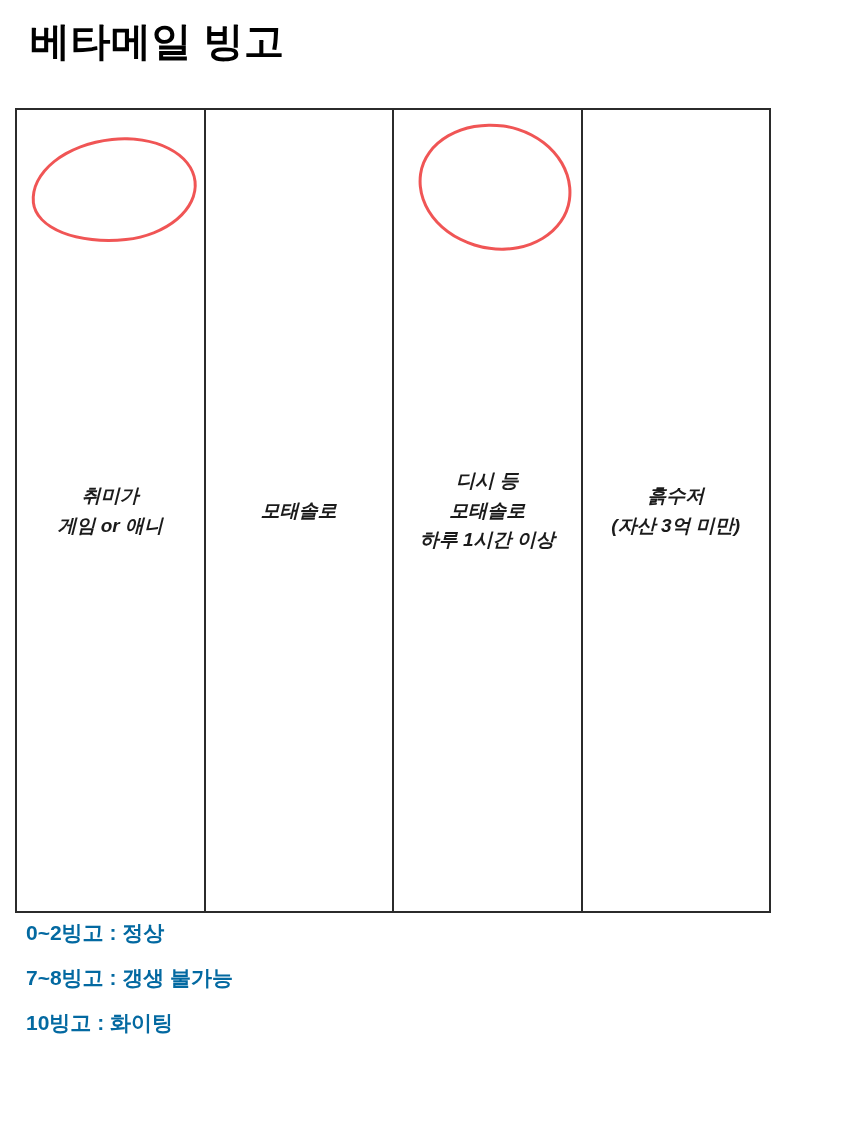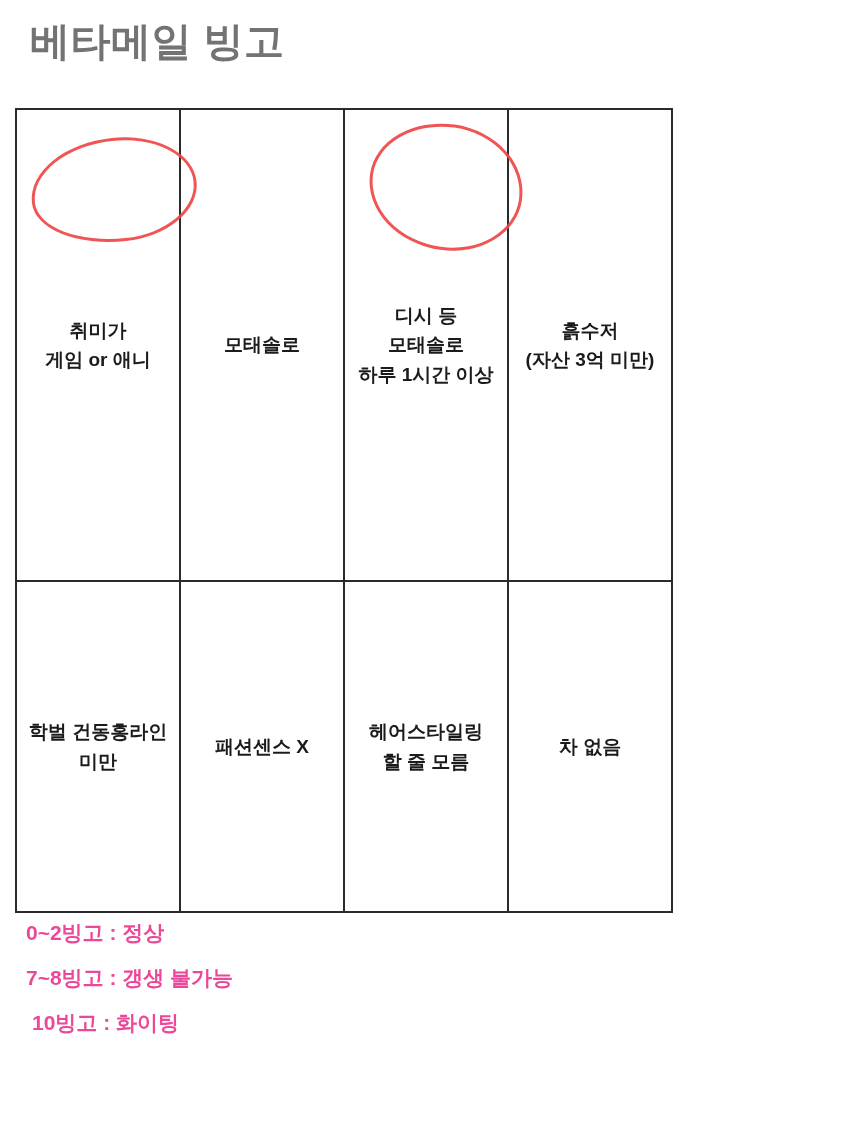--- a/index.html
+++ b/index.html
@@ -16,36 +16,37 @@
     overflow: hidden;
   }
 
   #page-title {
     position: absolute;
     left: 30px;
     top: 14px;
     font-size: 40px;
     font-weight: 700;
     letter-spacing: 0.5px;
-    color: #737373;
+    color: #000000;
   }
 
   #bingo-wrap {
     position: absolute;
     left: 15px;
     top: 108px;
     width: 820px;
     height: 805px;
   }
 
   table#bingo-grid {
-    width: 658px;
+    width: 756px;
     height: 805px;
     border-collapse: collapse;
     table-layout: fixed;
+    font-style: italic;
   }
   table#bingo-grid td {
     border: 2px solid #2b2b2b;
     text-align: center;
     vertical-align: middle;
     font-size: 19px;
     font-weight: 700;
     line-height: 1.55;
     padding: 4px 6px;
     position: relative;
@@ -97,28 +98,28 @@
     border-radius: 48% 52% 54% 46% / 50% 48% 52% 50%;
   }
 
   #legend {
     position: absolute;
     left: 26px;
     top: 922px;
     font-size: 21px;
     font-weight: 700;
     line-height: 1.0;
-    color: #ec4899;
+    color: #0369a1;
   }
   #legend .legend-row {
     margin: 0 0 24px 0;
     white-space: pre;
   }
   #legend .legend-row:last-child {
-    margin-left: 6px;
+    margin-left: 0;
     margin-bottom: 0;
   }
 </style>
 </head>
 <body>
 
 <div id="page-title">베타메일 빙고</div>
 
 <div id="bingo-wrap">
   <table id="bingo-grid">
@@ -136,36 +137,20 @@
           <span class="circle-mark mark-b"></span>
           <span class="cell-text">디시 등
 모태솔로
 하루 1시간 이상</span>
         </td>
         <td>
           <span class="cell-text">흙수저
 (자산 3억 미만)</span>
         </td>
       </tr>
-      <tr>
-        <td>
-          <span class="cell-text">학벌 건동홍라인
-미만</span>
-        </td>
-        <td>
-          <span class="cell-text">패션센스 X</span>
-        </td>
-        <td>
-          <span class="cell-text">헤어스타일링
-할 줄 모름</span>
-        </td>
-        <td>
-          <span class="cell-text">차 없음</span>
-        </td>
-      </tr>
     </tbody>
   </table>
 </div>
 
 <div id="legend">
   <div class="legend-row">0~2빙고 : 정상</div>
   <div class="legend-row">7~8빙고 : 갱생 불가능</div>
   <div class="legend-row">10빙고 : 화이팅</div>
 </div>
 

